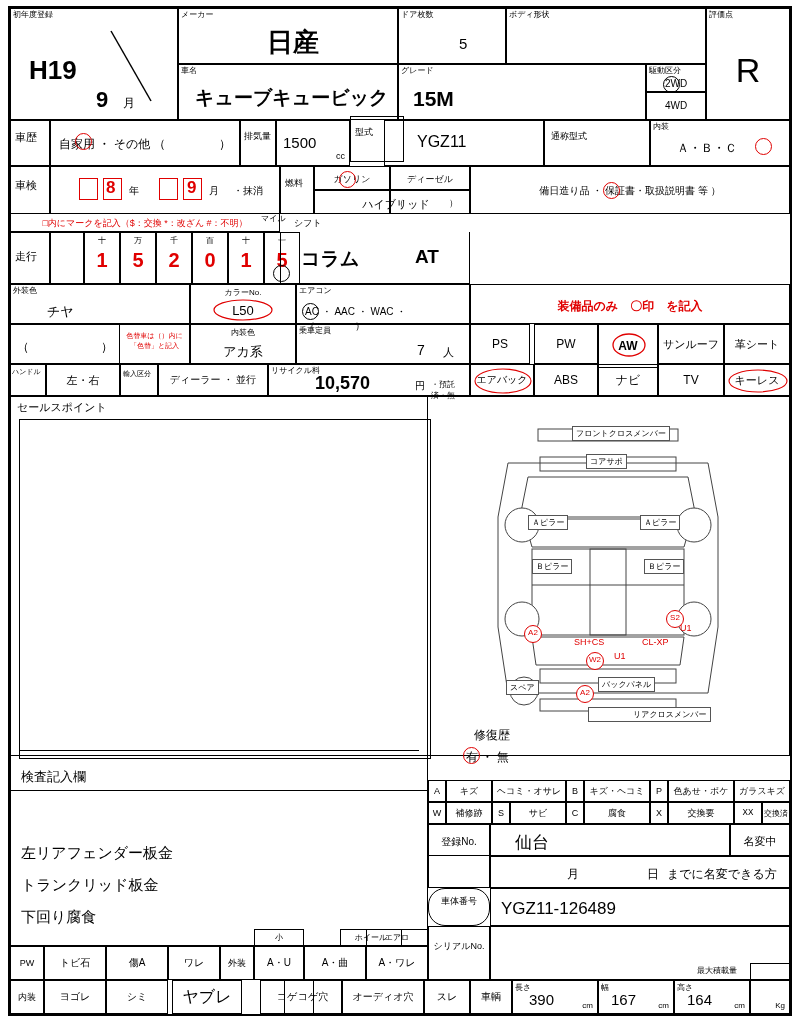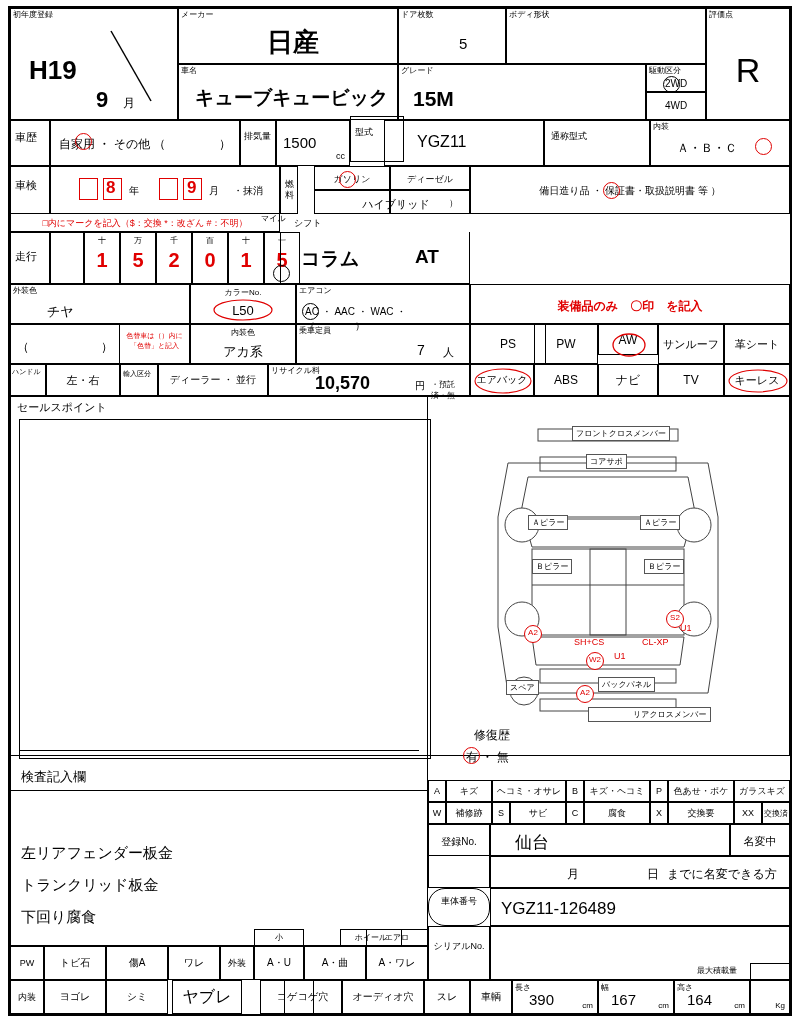--- a/index.html
+++ b/index.html
@@ -113,21 +113,21 @@
     <div style="position:absolute;left:28px;top:11px;" class="redbox"></div>
     <div style="position:absolute;left:52px;top:11px;" class="redbox"></div>
     <div style="position:absolute;left:55px;top:11px;font-size:17px;font-weight:bold;" class="red">8</div>
     <div style="position:absolute;left:78px;top:17px;font-size:10px;">年</div>
     <div style="position:absolute;left:108px;top:11px;" class="redbox"></div>
     <div style="position:absolute;left:132px;top:11px;" class="redbox"></div>
     <div style="position:absolute;left:136px;top:11px;font-size:17px;font-weight:bold;" class="red">9</div>
     <div style="position:absolute;left:158px;top:17px;font-size:10px;">月</div>
     <div style="position:absolute;left:182px;top:17px;font-size:10px;">・抹消</div>
   </div>
-  <div class="cell" style="left:270px;top:158px;width:18px;height:48px;">
+  <div class="cell" style="left:270px;top:158px;width:34px;height:48px;font-family:Liberation Mono, monospace;">
     <div style="position:absolute;left:4px;top:12px;font-size:9px;line-height:11px;">燃料</div>
   </div>
   <div class="cell" style="left:304px;top:158px;width:76px;height:24px;">
     <div style="position:absolute;left:0;top:6px;width:100%;text-align:center;font-size:9px;">ガソリン</div>
     <div style="position:absolute;left:24px;top:4px;" class="circ"></div>
   </div>
   <div class="cell" style="left:380px;top:158px;width:80px;height:24px;">
     <div style="position:absolute;left:0;top:6px;width:100%;text-align:center;font-size:9px;">ディーゼル</div>
   </div>
   <div class="cell" style="left:304px;top:182px;width:76px;height:24px;">
@@ -217,23 +217,23 @@
   <div class="cell" style="left:180px;top:316px;width:106px;height:40px;">
     <div style="position:absolute;left:0;top:2px;width:100%;text-align:center;font-size:8px;">内装色</div>
     <div style="position:absolute;left:0;top:18px;width:100%;text-align:center;font-size:13px;">アカ系</div>
   </div>
   <div class="cell" style="left:286px;top:316px;width:174px;height:40px;">
     <div class="tl">乗車定員</div>
     <div style="position:absolute;left:120px;top:17px;font-size:14px;">7</div>
     <div style="position:absolute;left:146px;top:20px;font-size:11px;">人</div>
   </div>
 
-  <div class="cell ctr" style="left:460px;top:316px;width:76px;height:40px;font-size:12px;">PS</div>
+  <div class="cell ctr" style="left:460px;top:316px;width:60px;height:40px;font-size:12px;">PS</div>
   <div class="cell ctr" style="left:524px;top:316px;width:64px;height:40px;font-size:12px;">PW</div>
-  <div class="cell ctr" style="left:588px;top:316px;width:60px;height:31px;font-size:12px;position:absolute;">
+  <div class="cell ctr" style="left:588px;top:316px;width:60px;height:44px;font-size:12px;position:absolute;font-weight:bold;">
     <span>AW</span>
     <svg style="position:absolute;left:12px;top:8px" width="36" height="24">
           <ellipse cx="18" cy="12" rx="16" ry="11" fill="none" stroke="#e00000" stroke-width="1.3"></ellipse>
         </svg>
   </div>
   <div class="cell ctr" style="left:648px;top:316px;width:66px;height:40px;font-size:11px;">サンルーフ</div>
   <div class="cell ctr" style="left:714px;top:316px;width:66px;height:40px;font-size:11px;">革シート</div>
 
   <div class="cell" style="left:0;top:356px;width:36px;height:32px;">
     <div style="position:absolute;left:1px;top:2px;font-size:7px;">ハンドル</div>
@@ -346,21 +346,21 @@
   <div class="dgrid" style="left:724px;top:772px;width:56px;height:22px;font-size:9px;">ガラスキズ</div>
 
   <div class="dgrid" style="left:418px;top:794px;width:18px;height:22px;">W</div>
   <div class="dgrid" style="left:436px;top:794px;width:46px;height:22px;font-size:9px;">補修跡</div>
   <div class="dgrid" style="left:482px;top:794px;width:18px;height:22px;">S</div>
   <div class="dgrid" style="left:500px;top:794px;width:56px;height:22px;font-size:9px;">サビ</div>
   <div class="dgrid" style="left:556px;top:794px;width:18px;height:22px;">C</div>
   <div class="dgrid" style="left:574px;top:794px;width:66px;height:22px;font-size:9px;">腐食</div>
   <div class="dgrid" style="left:640px;top:794px;width:18px;height:22px;">X</div>
   <div class="dgrid" style="left:658px;top:794px;width:66px;height:22px;font-size:9px;">交換要</div>
-  <div class="dgrid" style="left:724px;top:794px;width:28px;height:22px;font-size:9px;">XX</div>
+  <div class="dgrid" style="left:724px;top:794px;width:28px;height:22px;font-size:9px;font-family:Liberation Mono, monospace;">XX</div>
   <div class="dgrid" style="left:752px;top:794px;width:28px;height:22px;font-size:8px;">交換済</div>
 
   <div class="cell" style="left:418px;top:816px;width:62px;height:32px;">
     <div style="position:absolute;left:0;top:10px;width:100%;text-align:center;font-size:10px;">登録No.</div>
   </div>
   <div class="cell" style="left:480px;top:816px;width:240px;height:32px;">
     <div style="position:absolute;left:24px;top:6px;font-size:17px;">仙台</div>
   </div>
   <div class="cell" style="left:720px;top:816px;width:60px;height:32px;">
     <div style="position:absolute;left:0;top:9px;width:100%;text-align:center;font-size:11px;">名変中</div>

